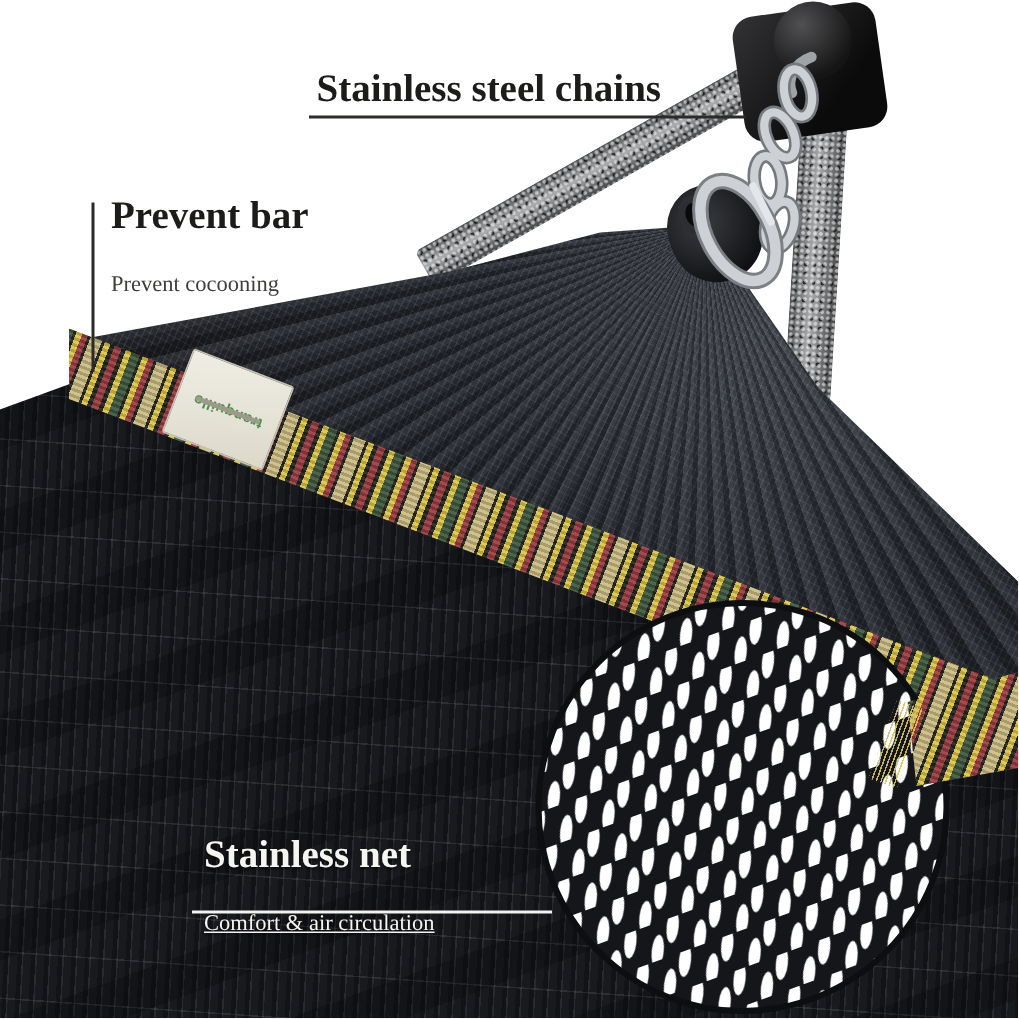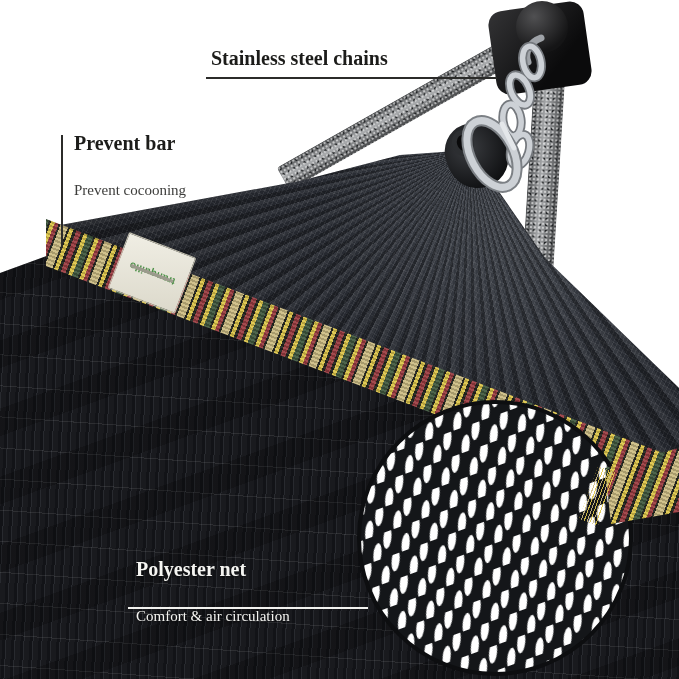--- a/index.html
+++ b/index.html
@@ -113,27 +113,27 @@
   
   .net-inset{left:356px;top:399px;width:278px;height:278px;}
 
   
   .callout-line{background:#2b2b29;}
   .line-chains{left:206px;top:77px;width:291px;height:2px;}
   .line-spreader{left:61px;top:135px;width:2px;height:113px;}
   .line-net{left:128px;top:607px;width:240px;height:2px;background:#f2f2ef;}
 
   .anno{white-space:nowrap;}
-  .anno .t{position:static;display:block;font-weight:bold;font-size:20px;line-height:27px;color:var(--annotation-text);}
+  .anno .t{position:static;display:block;font-weight:bold;font-size:26px;line-height:27px;color:var(--annotation-text);}
   .anno .s{position:static;display:block;font-weight:normal;font-size:15px;line-height:27px;color:var(--annotation-subtext);margin-top:47px;}
   .anno-chains{left:211px;top:45px;}
   .anno-spreader{left:74px;top:130px;}
   .anno-net{left:136px;top:556px;}
   .anno-net .t{color:var(--annotation-text-light);text-shadow:0 1px 2px rgba(0,0,0,.6);}
-  .anno-net .s{color:var(--annotation-text-light);text-shadow:0 1px 2px rgba(0,0,0,.6);}
+  .anno-net .s{color:var(--annotation-text-light);text-shadow:0 1px 2px rgba(0,0,0,.6);text-decoration:underline;}
 </style>
 </head>
 <body>
 
 <div id="stage" style="--background: #ffffff; --annotation-text: #1c1c1a; --annotation-subtext: #3d3d3b; --annotation-text-light: #f5f5f2; --mesh-dark: #202227; --pole-gray: #84878a; --band-tan: #cdbd84; --band-yellow: #dec64a; --band-green: #41593f; --band-red: #9c3d42; --band-dark: #23251f; --chain-silver: #c3c7cc;">
 
   <div class="pole pole-left"></div>
   <div class="pole pole-right"></div>
   <div class="apex-collar"></div>
   <div class="apex-ball"></div>
@@ -198,17 +198,17 @@
   <div class="anno anno-chains">
     <span class="t">Stainless steel chains</span>
   </div>
 
   <div class="anno anno-spreader">
     <span class="t">Prevent bar</span>
     <span class="s">Prevent cocooning</span>
   </div>
 
   <div class="anno anno-net">
-    <span class="t">Polyester net</span>
+    <span class="t">Stainless net</span>
     <span class="s">Comfort &amp; air circulation</span>
   </div>
 
 </div>
 
 </body></html>

